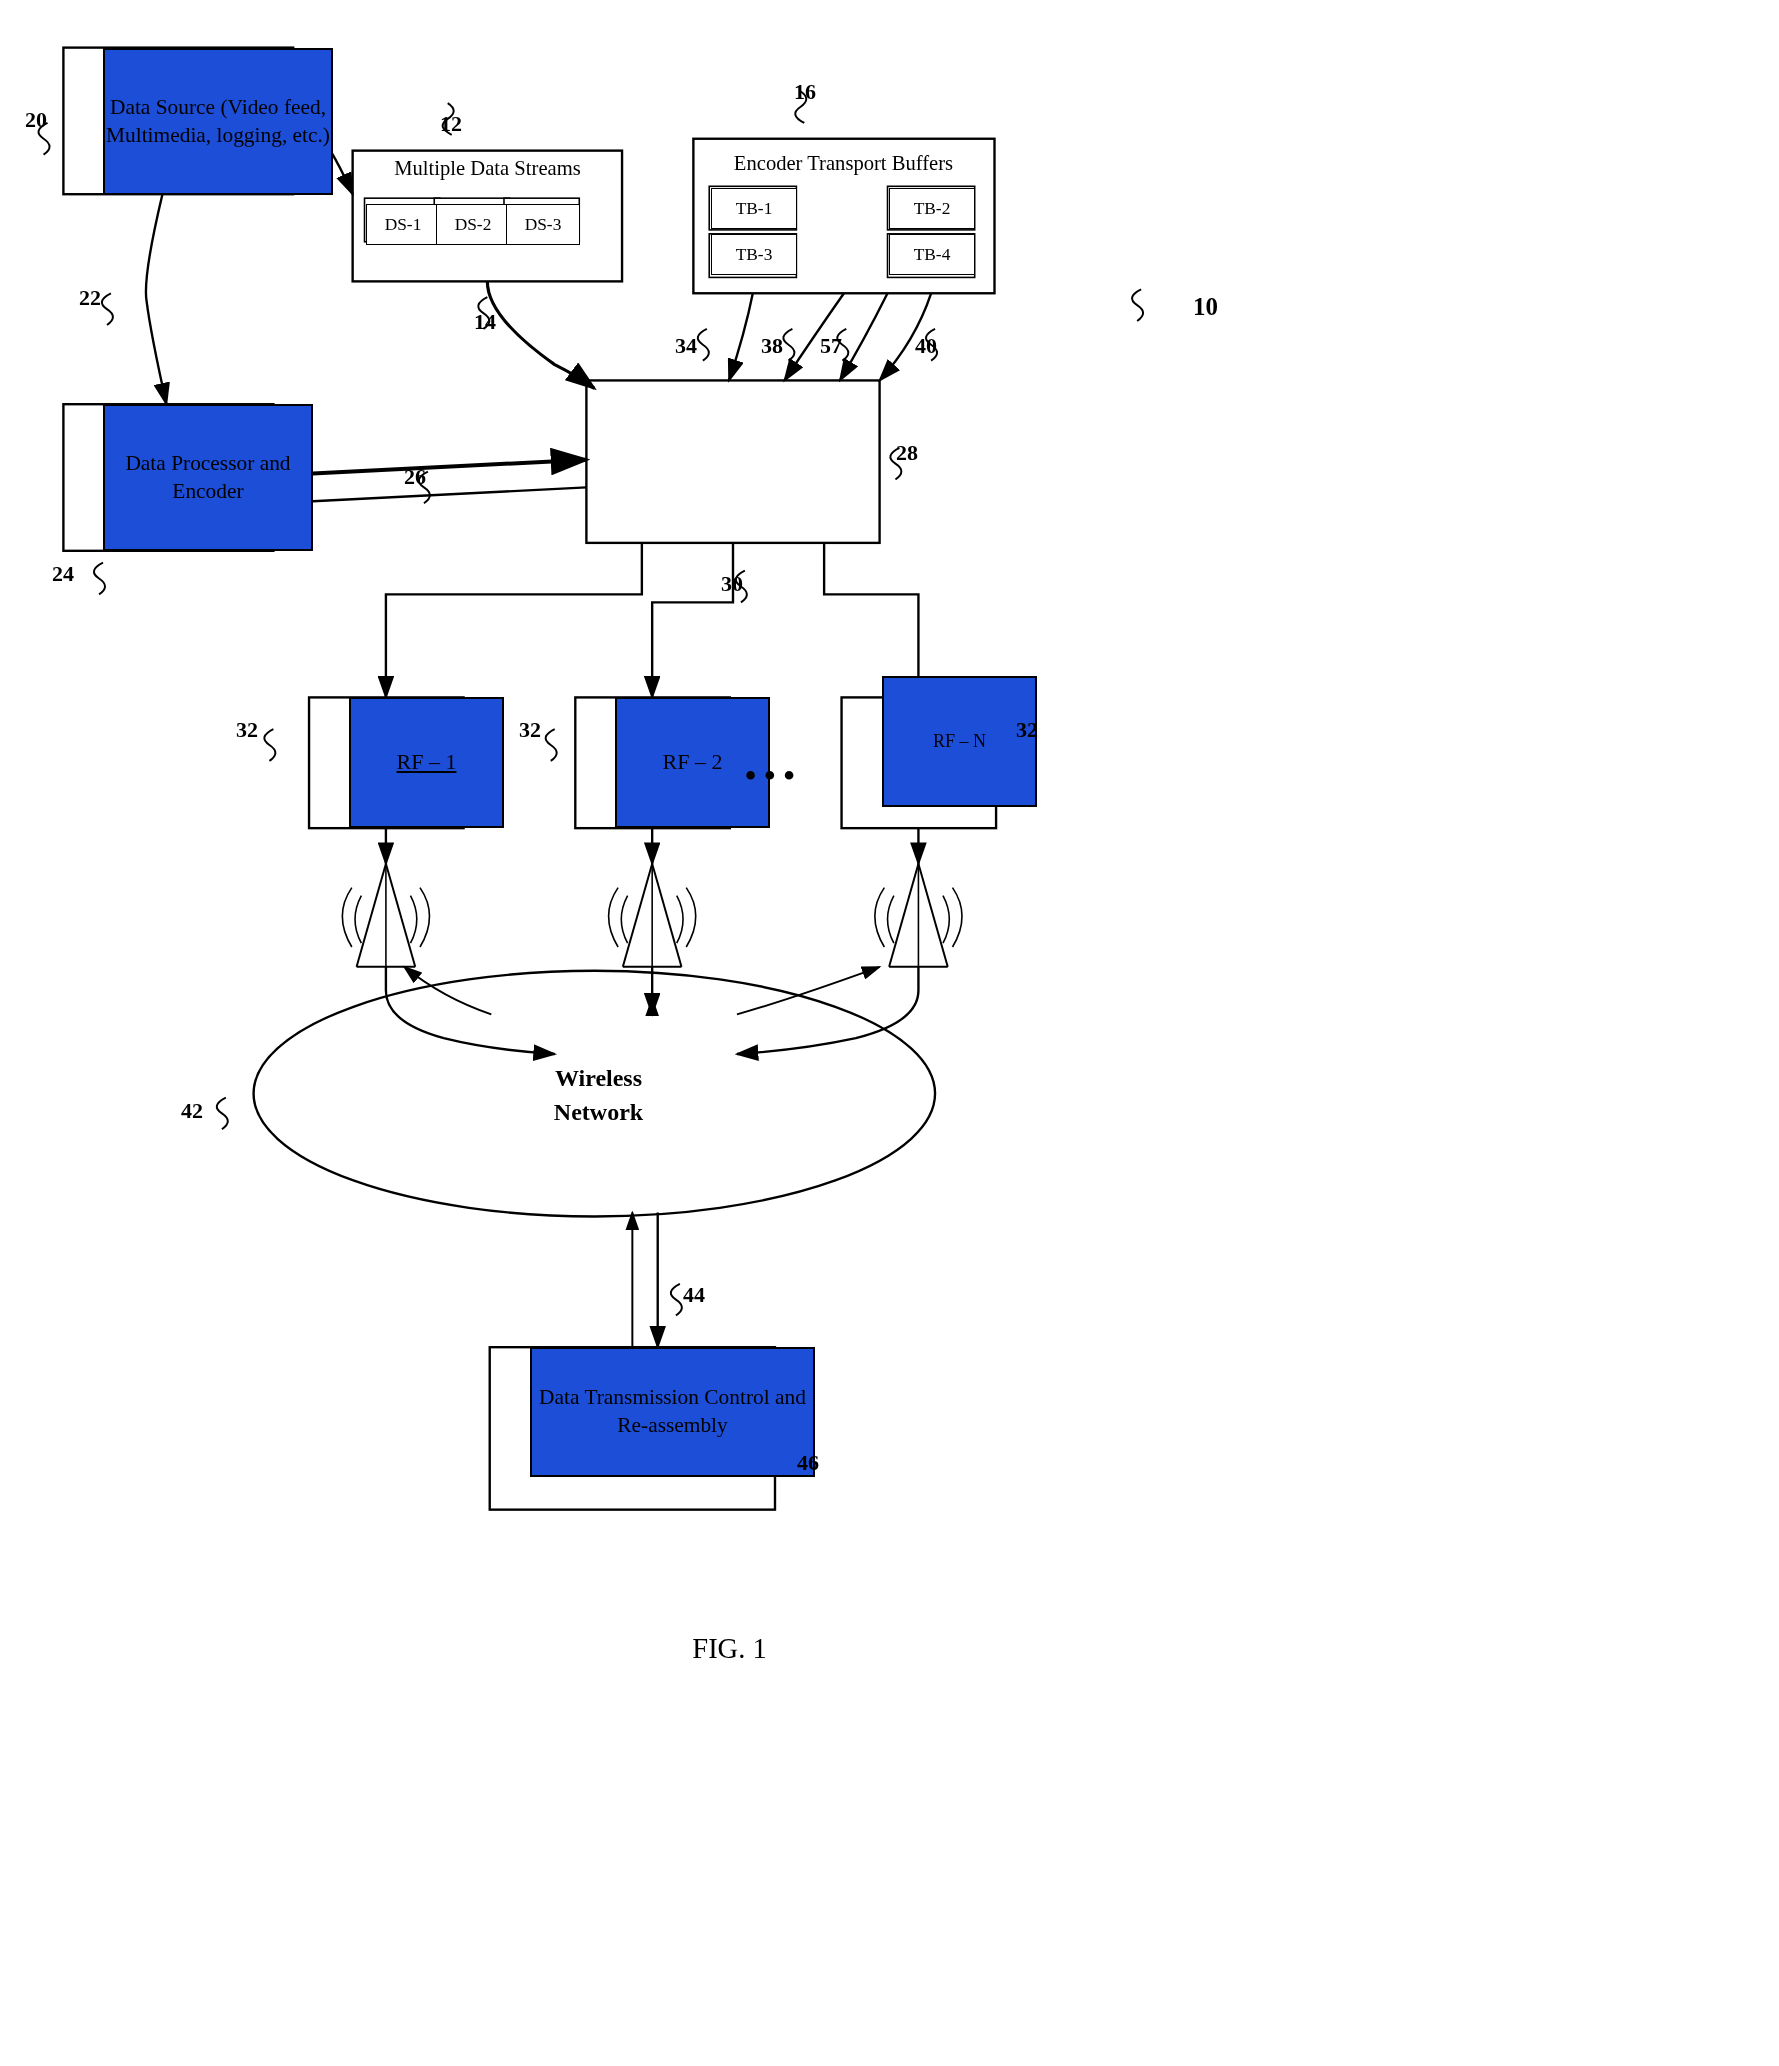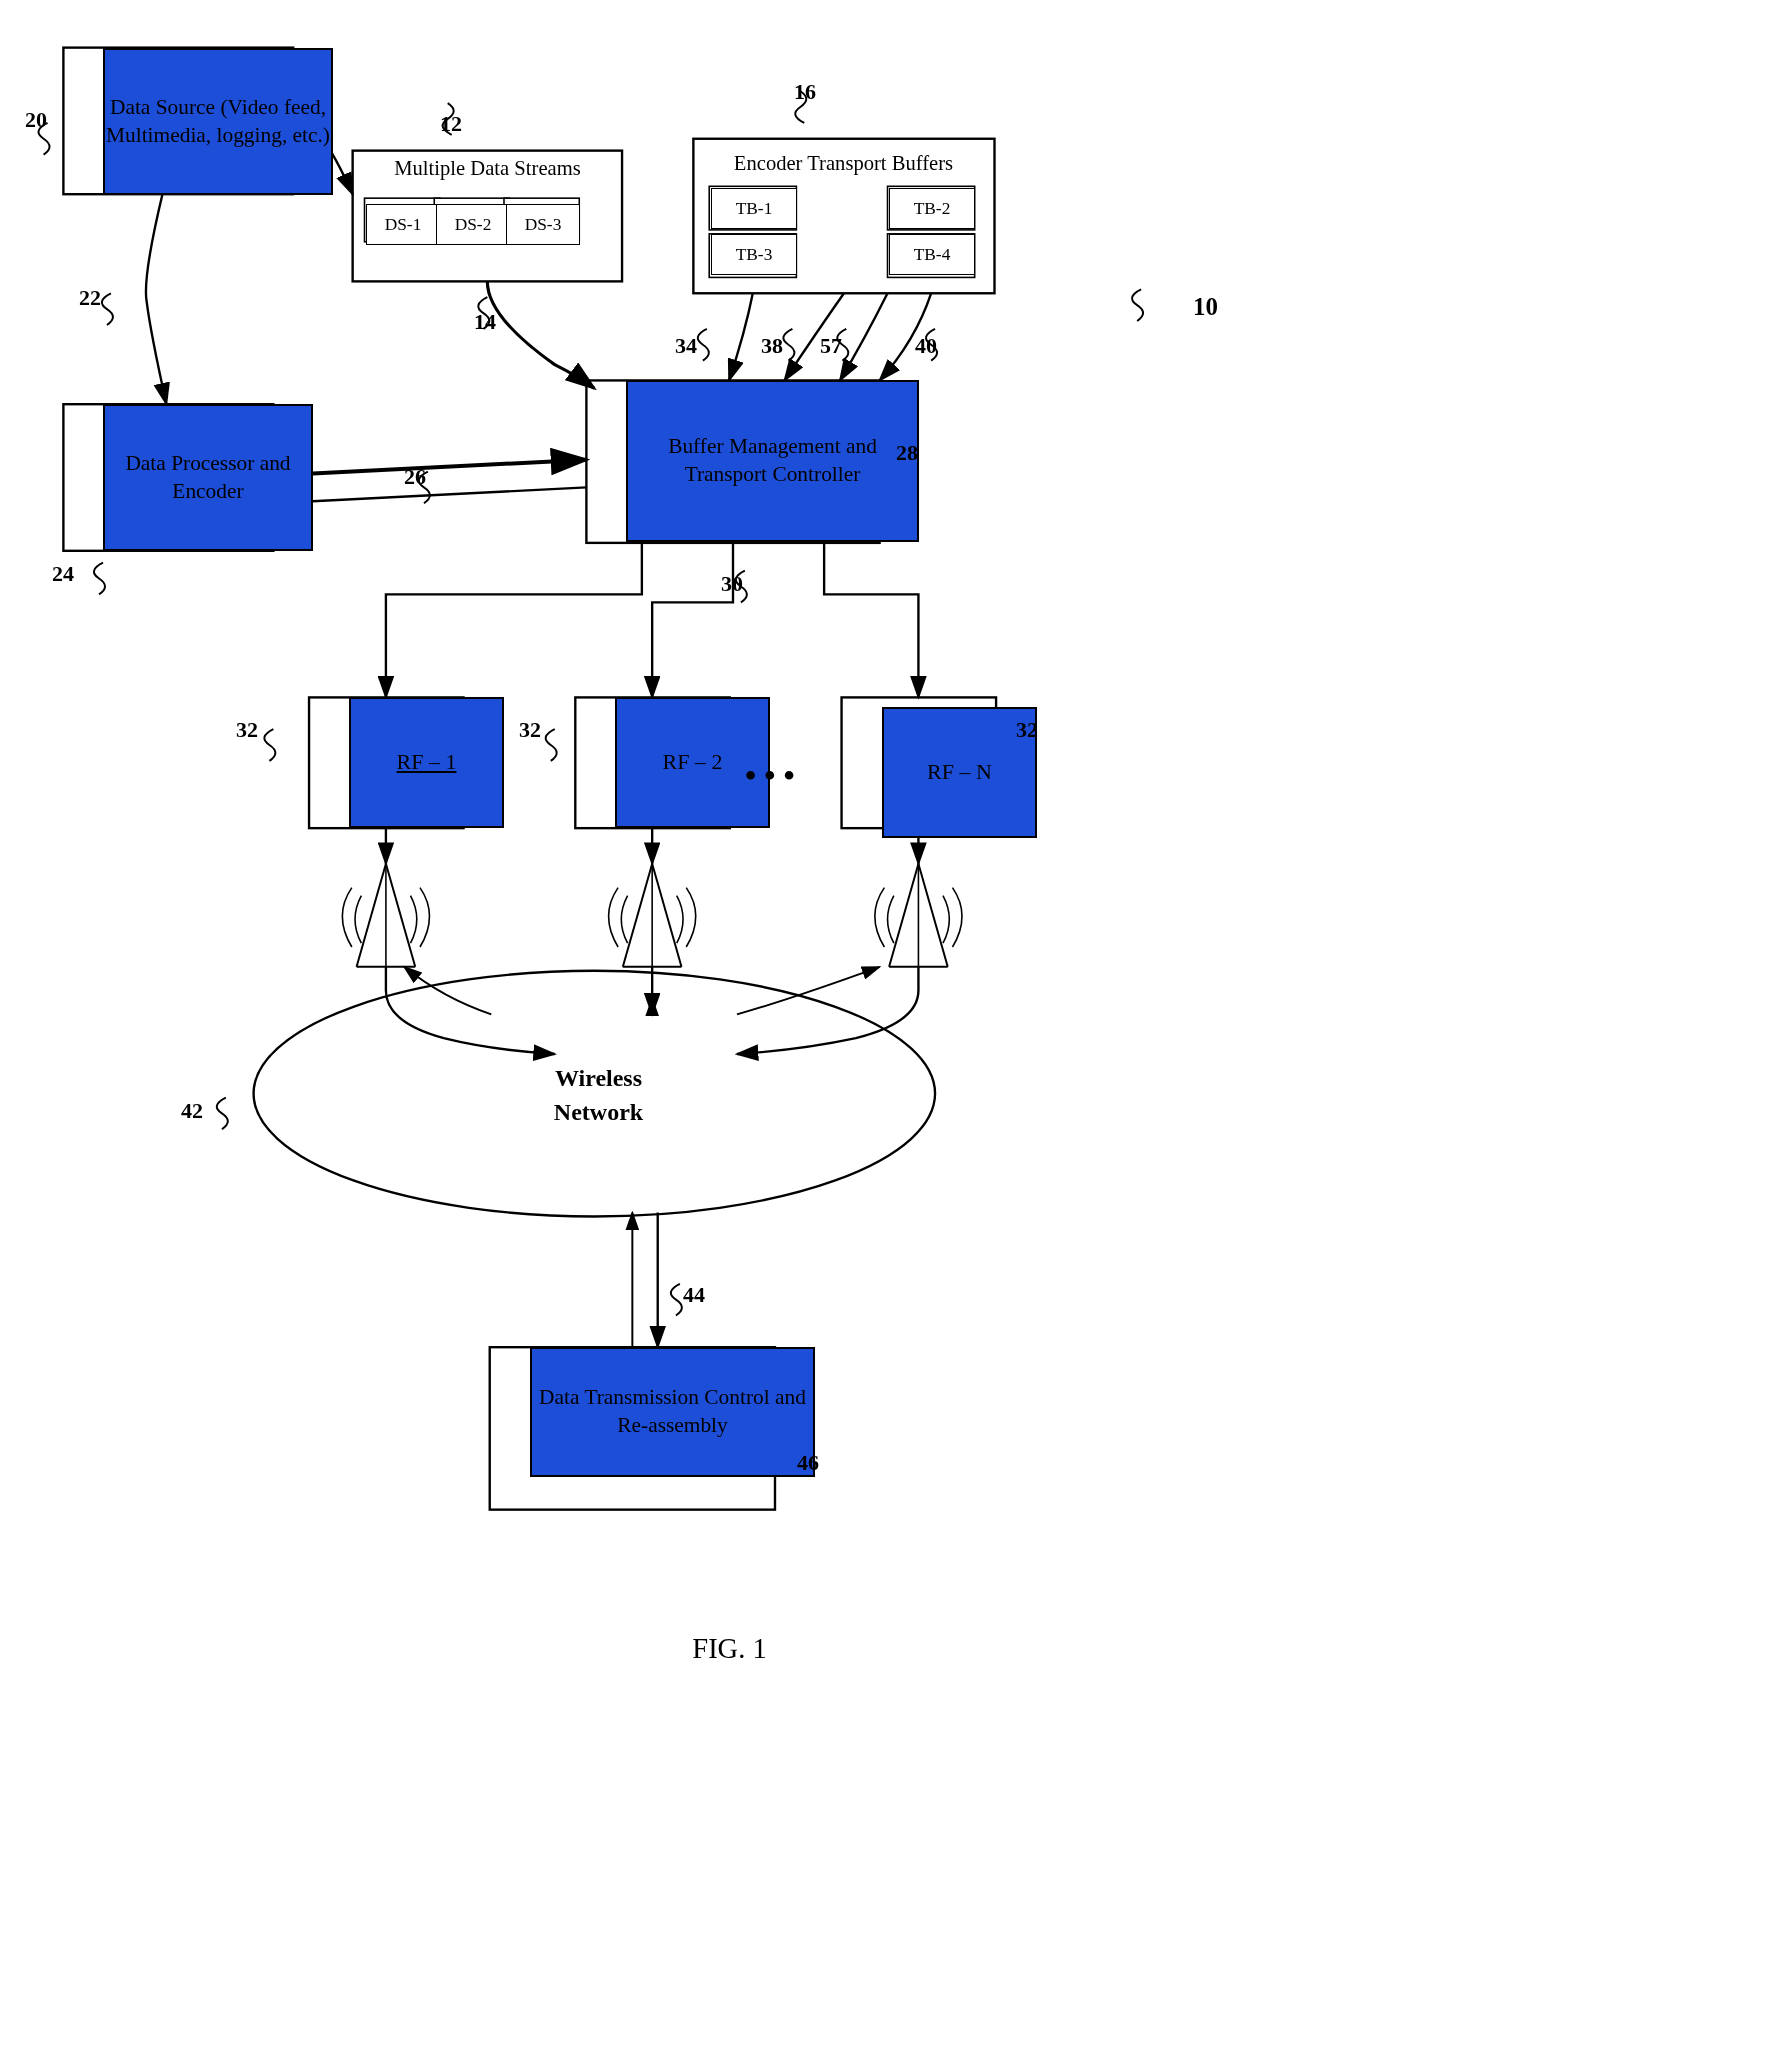--- a/index.html
+++ b/index.html
@@ -237,33 +237,30 @@
 
   <div class="box-inner" style="left:711px; top:188px; width:86px; height:41px; font-size:17.4px;">TB-1</div>
   <div class="box-inner" style="left:889px; top:188px; width:86px; height:41px; font-size:17.4px;">TB-2</div>
   <div class="box-inner" style="left:711px; top:234px; width:86px; height:41px; font-size:17.4px;">TB-3</div>
   <div class="box-inner" style="left:889px; top:234px; width:86px; height:41px; font-size:17.4px;">TB-4</div>
 
   <div class="box" style="left:63px; top:404px; width:210px; height:147px; font-size:21.4px;">
     <span>Data Processor and Encoder</span>
   </div>
 
-  <div class="box" style="left:586px; top:380px; width:293px; height:162px; font-size:21.4px;">
-    <span>Buffer Management and Transport Controller</span>
-  </div>
 
   <div class="box" style="left:309px; top:697px; width:155px; height:131px; font-size:22px;text-decoration:underline;">
     <span>RF – 1</span>
   </div>
 
   <div class="box" style="left:575px; top:697px; width:155px; height:131px; font-size:22px;">
     <span>RF – 2</span>
   </div>
 
-  <div class="box" style="left:842px; top:707px; width:155px; height:131px; font-size:22px;">
+  <div class="box" style="left:842px; top:676px; width:155px; height:131px; font-size:18px;">
     <span>RF – N</span>
   </div>
 
   <div style="position:absolute; left:745px; top:757px; font-size:32px; font-weight:bold;">• • •</div>
 
   <div style="position:absolute; left:523px; top:1062px; width:151px; text-align:center; font-size:24px; font-weight:bold; line-height:1.4;">
     <span>Wireless<br>Network</span>
   </div>
 
   <div class="box" style="left:490px; top:1347px; width:285px; height:130px; font-size:21.4px;justify-content:flex-end;">

